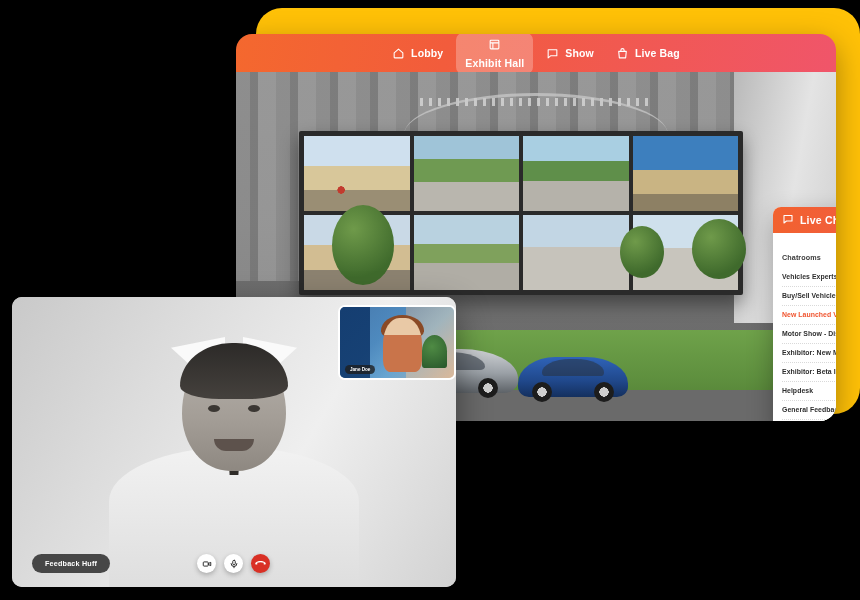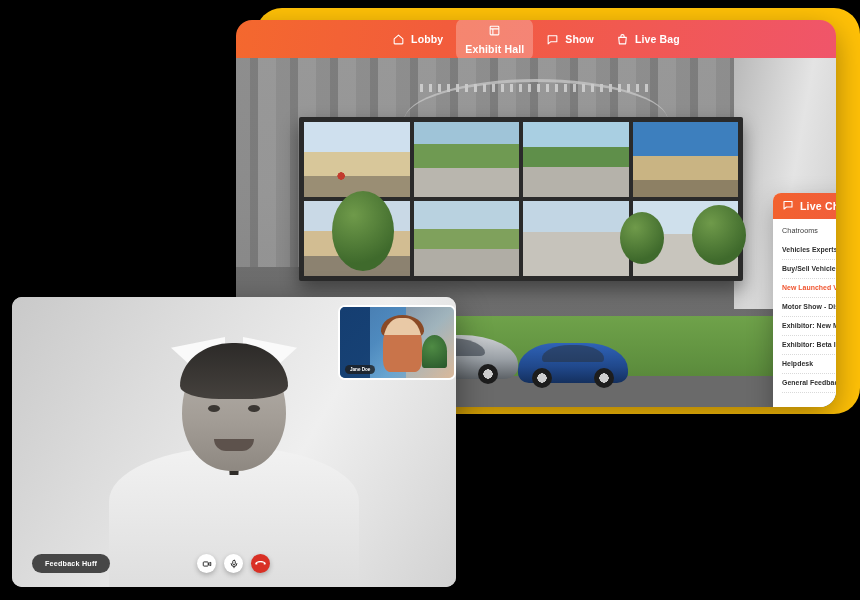--- a/index.html
+++ b/index.html
@@ -7,21 +7,21 @@
   body { font-family:"Liberation Sans", sans-serif; position:relative; }
 
   
   .yellow-frame{
     position:absolute; left:256px; top:8px; width:604px; height:406px;
     background:#FFC107; border-radius:26px; z-index:1;
   }
 
   
   .hall-window{
-    position:absolute; left:236px; top:20px; width:600px; height:387px;
+    position:absolute; left:236px; top:34px; width:600px; height:387px;
     border-radius:16px; overflow:hidden; z-index:2;
     box-shadow:0 10px 30px rgba(0,0,0,.35);
   }
   .hall-nav{
     height:38px; width:100%;
     background:linear-gradient(100deg,#F4682E 0%,#F25C3C 35%,#F0556A 100%);
     display:flex; align-items:center; justify-content:center; gap:4px;
   }
   .nav-item{
     display:flex; align-items:center; gap:6px;
@@ -101,21 +101,21 @@
     height:26px; background:linear-gradient(95deg,#F2622E,#F15A47 45%,#EF5272);
     display:flex; align-items:center; padding:0 9px; gap:6px; color:#fff;
   }
   .chat-head-title{ font-size:10.5px; font-weight:700; letter-spacing:.2px; }
 
   .chat-body{ display:flex; height:198px; }
 
   .rooms{ width:150px; border-right:1px solid #ececec; padding:7px 9px 0 9px;
     overflow:hidden; background:#fff; }
   .rooms-tabs{ display:flex; gap:22px; margin-bottom:6px; }
-  .tab{ font-size:7.2px; font-weight:400; color:#3b3b3b; cursor:pointer; letter-spacing:.1px;}
+  .tab{ font-size:7.2px; font-weight:700; color:#3b3b3b; cursor:pointer; letter-spacing:.1px;margin-top:13px;}
 
   .room{ position:relative; padding:5px 0 6px 0;
     border-bottom:1px dotted #d9d9d9; cursor:pointer; }
   .room-name{ font-size:6.9px; font-weight:700; color:#2e2e2e; letter-spacing:.05px; }
   .room.active .room-name{ color:#F0542F; }
 
   
   .video-window{
     position:absolute; left:12px; top:297px; width:444px; height:290px;
     background:#d8d8d8; border-radius:10px; overflow:hidden; z-index:6;

